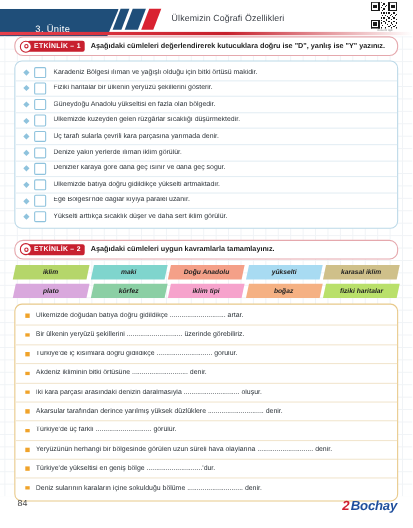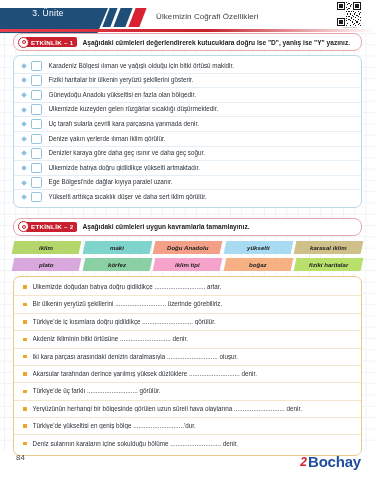--- a/index.html
+++ b/index.html
@@ -22,21 +22,21 @@
     width: 375px;
   }
   .unit-banner {
     position: absolute;
     left: 0;
     top: 8px;
     width: 108px;
     height: 36px;
     background: #1f4e79;
     display: flex;
-    align-items: flex-start;
+    align-items: center;
     justify-content: center;
     clip-path: polygon(0 0, 100% 0, 86% 100%, 0 100%);
   }
   .unit-banner-text {
     color: #ffffff;
     font-size: 8.5px;
     letter-spacing: 0.3px;
     padding-right: 12px;
   }
   .banner-slashes {
@@ -293,22 +293,23 @@
   }
   .logo-mark {
     color: #d0202e;
     font-size: 12px;
     font-weight: bold;
     font-style: italic;
     line-height: 1;
   }
   .logo-word {
     color: #1f4e9c;
-    font-size: 15px;
+    font-size: 12px;
     font-weight: bold;
+    font-style: italic;
     line-height: 1;
     letter-spacing: -0.2px;
   }
 </style>
 </head>
 <body>
 
 <div class="page-header">
   <div class="unit-banner">
     <span class="unit-banner-text">3. Ünite</span>

